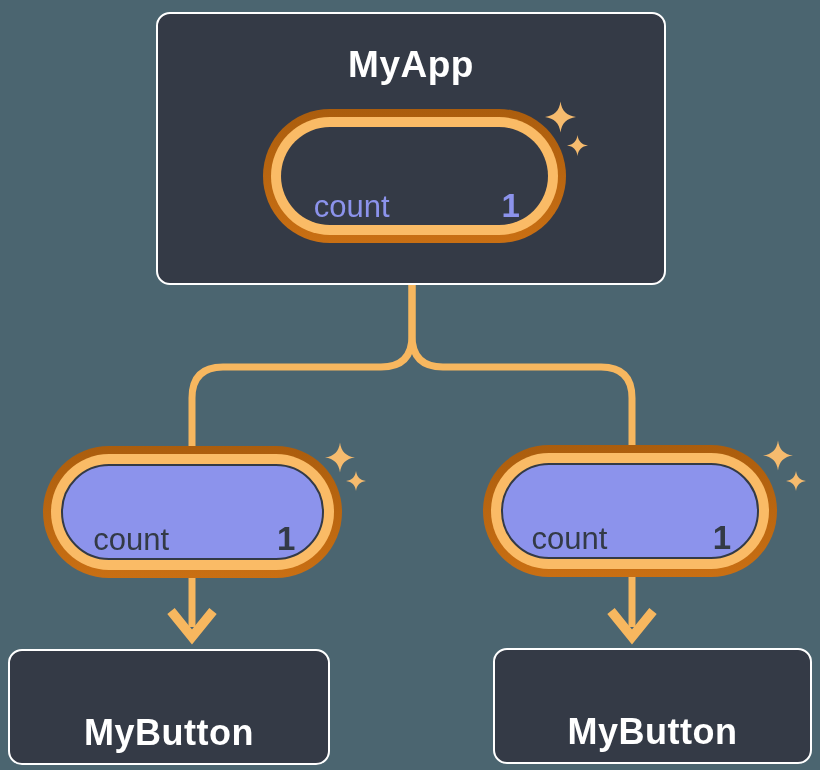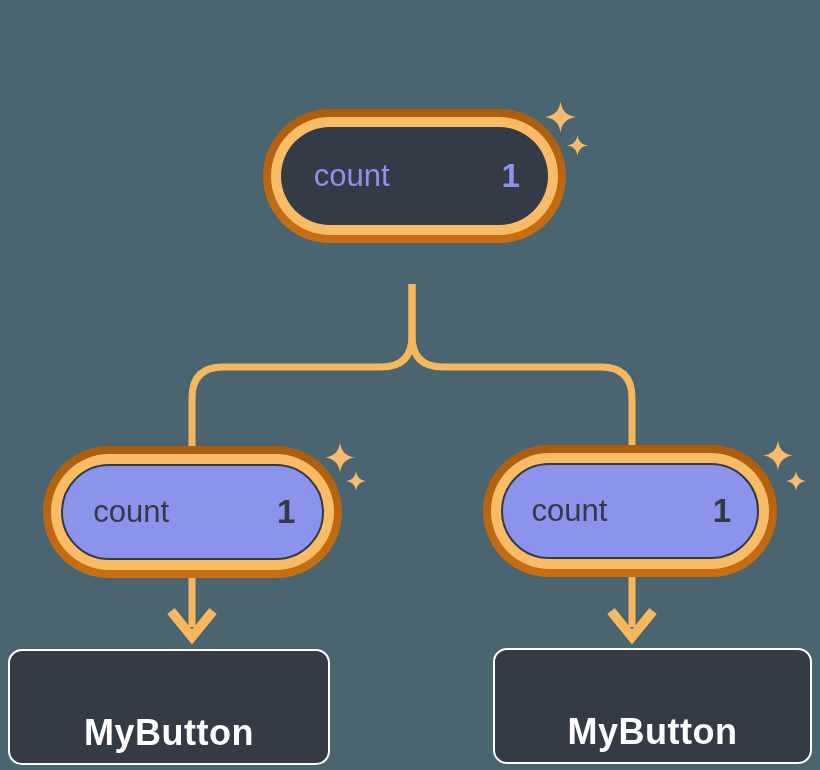--- a/index.html
+++ b/index.html
@@ -81,21 +81,21 @@
     border-radius: 999px;
     background: #FABB66;
     padding: 10px;
     box-sizing: border-box;
   }
   .pill-core {
     width: 100%; height: 100%;
     border-radius: 999px;
     overflow: hidden;
     display: flex;
-    align-items: center;
+    align-items: flex-end;
     box-sizing: border-box;
     gap: 24px;
   }
   .pill-core-state {
     background: #343A46;
   }
   .pill-core-prop {
     background: #8C93EC;
     border: 2.5px solid #333A46;
   }
@@ -130,20 +130,23 @@
 
   <svg class="connectors" viewBox="0 0 820 770" aria-hidden="true">
     <path class="line" d="M412 284 V336 Q412 367 381 367 H223 Q192 367 192 398 V450"></path>
     <path class="line" d="M412 284 V336 Q412 367 443 367 H601 Q632 367 632 398 V448"></path>
     <path class="line" d="M192 577 V627"></path>
     <path class="arrow-head" d="M171 611 L192 637 L213 611"></path>
     <path class="line" d="M632 576 V627"></path>
     <path class="arrow-head" d="M611 611 L632 637 L653 611"></path>
   </svg>
 
+  <div class="node node-root">
+    <div class="node-title">MyApp</div>
+  </div>
 
   <div class="pill pill-state">
     <div class="pill-light">
       <div class="pill-core pill-core-state">
         <div class="pill-key">count</div>
         <div class="pill-divider"></div>
         <div class="pill-value">1</div>
       </div>
     </div>
   </div>

